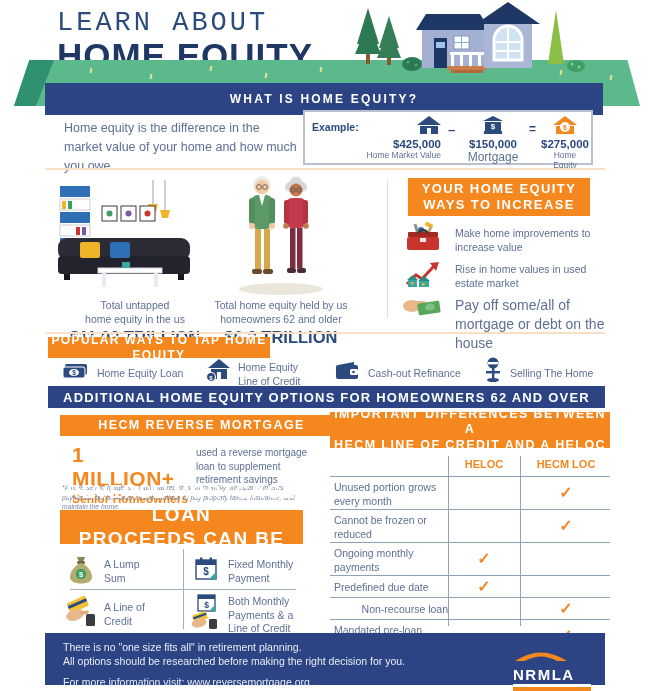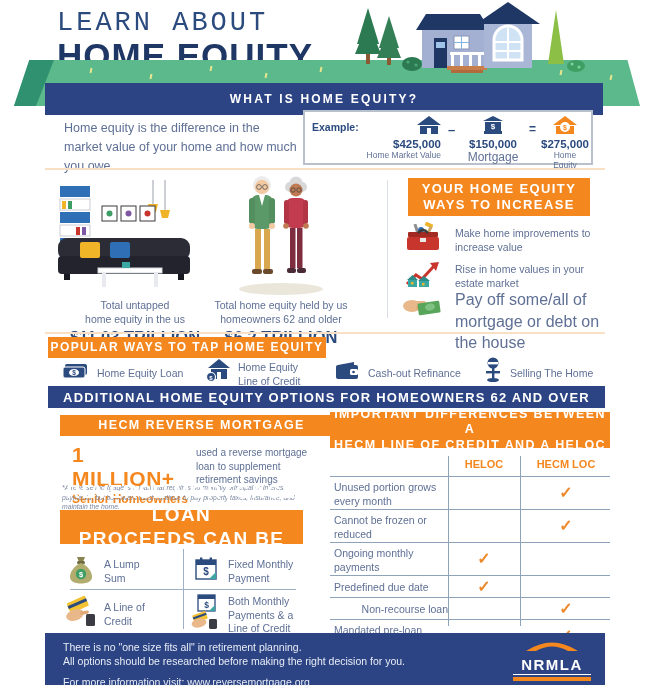--- a/index.html
+++ b/index.html
@@ -242,36 +242,36 @@
       <polyline points="3,26 12,17 18,21 30,8" fill="none" stroke="#c8352c" stroke-width="3"></polyline>
       <polygon points="26,5 35,4 32,13" fill="#c8352c"></polygon>
       <rect x="4" y="22" width="9" height="7" fill="#3aa7a3"></rect>
         <polygon points="3,22 8.5,17 14,22" fill="#2c8a86"></polygon>
       <rect x="15" y="23" width="10" height="6" fill="#3aa7a3"></rect>
         <polygon points="14,23 20,18 26,23" fill="#2c8a86"></polygon>
       <rect x="7" y="24" width="2.5" height="2.5" fill="#f0b429"></rect>
         <rect x="18" y="25" width="2.5" height="2.5" fill="#f0b429"></rect>
     </svg>
   </div>
-  <div class="abs muted" style="left:455px;top:262px;width:155px;font-size:10.5px;line-height:1.35;">Rise in home values in your estate market</div>
+  <div class="abs muted" style="left:455px;top:262px;width:155px;font-size:10.5px;line-height:1.35;">Rise in home values in used estate market</div>
 
   <div class="abs" style="left:402px;top:294px;">
     <svg width="42" height="26" viewBox="0 0 42 26">
       <ellipse cx="10" cy="12" rx="9" ry="6" fill="#e8b88a"></ellipse>
       <rect x="14" y="7" width="10" height="4" rx="2" fill="#e8b88a"></rect>
       <rect x="14" y="12" width="9" height="3.6" rx="1.8" fill="#dfa877"></rect>
       <rect x="16" y="8" width="22" height="12" rx="1.5" fill="#58a55c" transform="rotate(-8 27 14)"></rect>
       <ellipse cx="28" cy="13" rx="5" ry="3.6" fill="#7fc183" transform="rotate(-8 28 13)"></ellipse>
     </svg>
   </div>
-  <div class="abs muted" style="left:455px;top:289px;width:160px;font-size:16px;line-height:1.35;">Pay off some/all of mortgage or debt on the house</div>
+  <div class="abs muted" style="left:455px;top:296px;width:160px;font-size:14px;line-height:1.35;">Pay off some/all of mortgage or debt on the house</div>
 
   <div class="divider abs" style="left:45px;top:332px;width:560px;"></div>
 
-  <div class="orange-box abs" style="left:48px;top:337px;width:278px;height:21px;font-size:12px;">POPULAR WAYS TO TAP HOME EQUITY</div>
+  <div class="orange-box abs" style="left:48px;top:337px;width:222px;height:21px;font-size:12px;">POPULAR WAYS TO TAP HOME EQUITY</div>
 
   <svg class="abs" style="left:62px;top:363px;" width="26" height="17" viewBox="0 0 26 17">
     <rect x="3" y="1" width="22" height="11" rx="2" fill="#2b4a7e"></rect>
     <rect x="1" y="4" width="22" height="11" rx="2" fill="#2b4a7e" stroke="#fff" stroke-width="1"></rect>
     <ellipse cx="12" cy="9.5" rx="5" ry="3.6" fill="#fff"></ellipse>
     <text x="12" y="12" font-size="6.5" font-weight="bold" fill="#2b4a7e" text-anchor="middle">$</text>
   </svg>
   <div class="abs muted cell-label" style="left:97px;top:367px;width:110px;">Home Equity Loan</div>
 
   <svg class="abs" style="left:205px;top:358px;" width="26" height="24" viewBox="0 0 26 24">
@@ -405,21 +405,21 @@
     <div class="abs check" style="left:118px;top:172px;width:72px;text-align:center;"></div>
     <div class="abs check" style="left:192px;top:172px;width:88px;text-align:center;">✓</div>
   </div>
 
   <div class="abs" style="left:45px;top:633px;width:560px;height:52px;background:#2c4484;">
     <div class="abs" style="left:18px;top:7px;color:#e8ecf6;font-size:10.5px;line-height:1.35;">
       <div>There is no "one size fits all" in retirement planning.</div>
       <div>All options should be researched before making the right decision for you.</div>
       <div style="margin-top:7px;">For more information visit: www.reversemortgage.org</div>
     </div>
-    <div class="abs" style="left:468px;top:5px;width:78px;text-align:center;">
+    <div class="abs" style="left:468px;top:15px;width:78px;text-align:left;">
       <svg width="56" height="12" viewBox="0 0 56 12">
         <path d="M2 11 Q 28 -6 54 11 L 44 11 Q 28 2 12 11 Z" fill="#f5871f"></path>
       </svg>
       <div style="color:#fff;font-weight:800;font-size:15px;letter-spacing:1.5px;border-bottom:1.5px solid #fff;padding-bottom:1px;">NRMLA</div>
       <div style="height:4px;background:#f5871f;margin-top:2px;"></div>
     </div>
   </div>
 
 </div>
 

